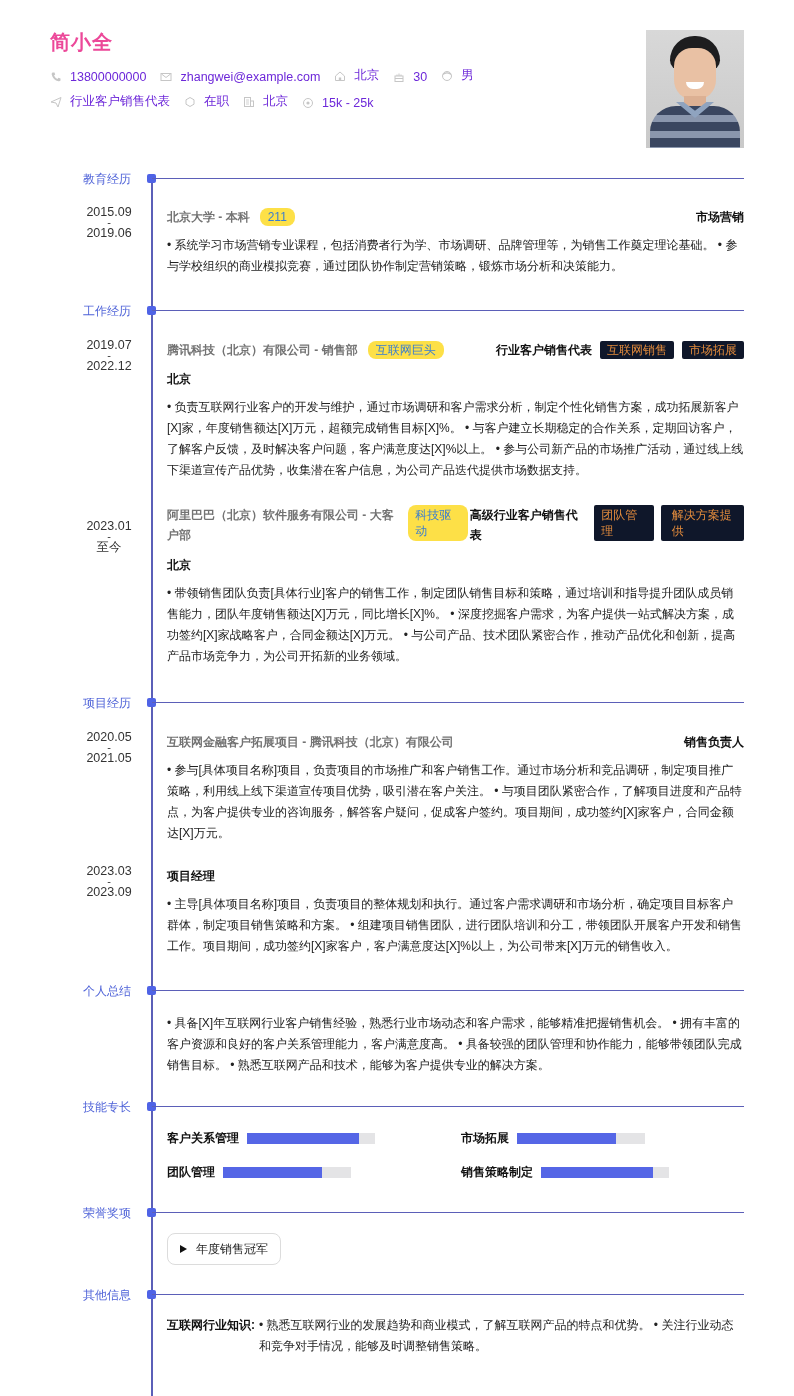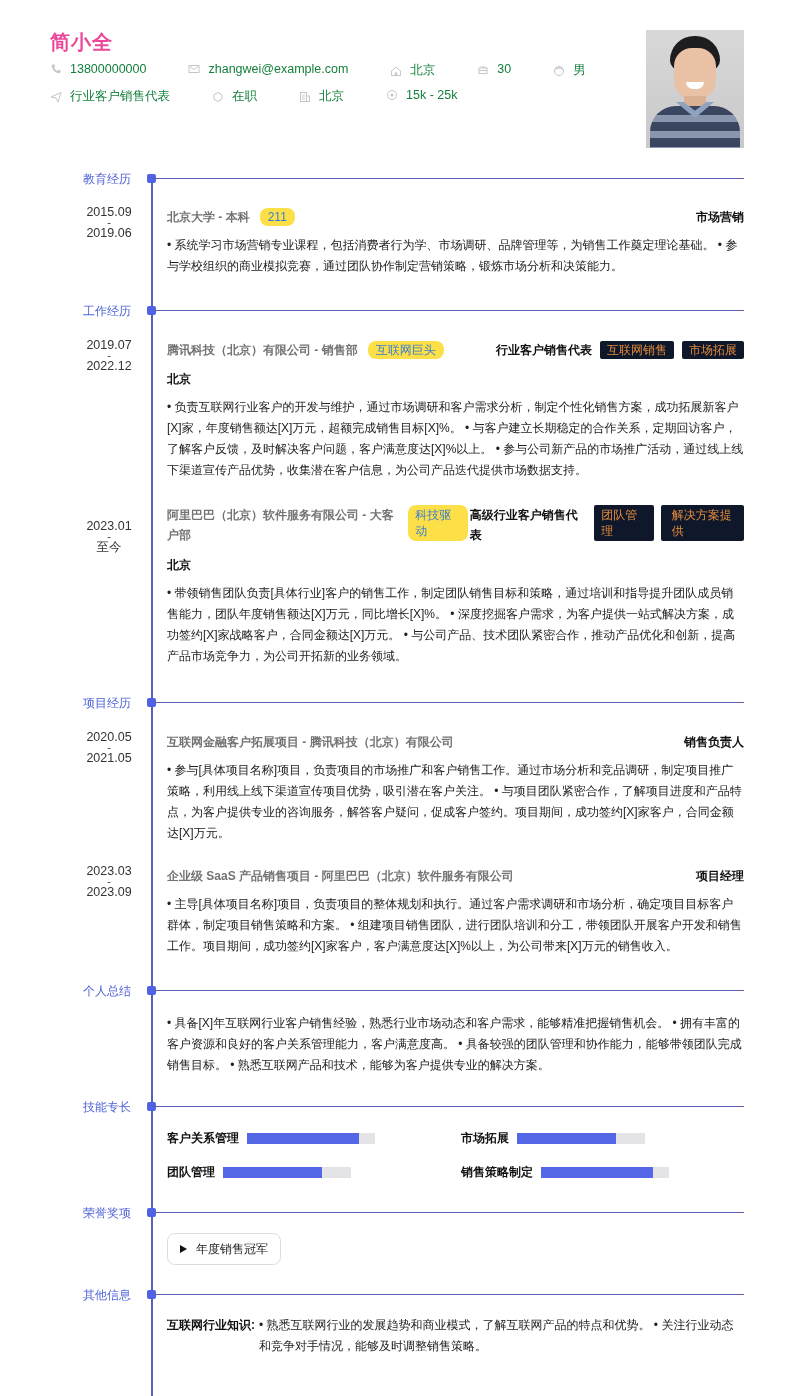--- a/index.html
+++ b/index.html
@@ -7,21 +7,21 @@
   body {
     font-family: "Liberation Sans", "DejaVu Sans", sans-serif;
     color: #1f1f1f;
     font-size: 12px;
     position: relative;
     height: 1396px;
     overflow: hidden;
   }
   .header { position: absolute; left: 50px; top: 28px; width: 600px; }
   .name { font-size: 20px; font-weight: bold; color: #ec4899; letter-spacing: 1px; height: 28px; line-height: 28px; }
-  .info-row { display: flex; align-items: flex-start; height: 22px; margin-top: 6px; font-size: 12.5px; color: #15803d; gap: 28px; }
+  .info-row { display: flex; align-items: flex-end; height: 22px; margin-top: 6px; font-size: 12.5px; color: #6d28d9; }
   .info-row + .info-row { margin-top: 4px; }
   .info-item { display: flex; align-items: center; margin-right: 14px; }
   .info-icon { width: 12px; height: 12px; margin-right: 8px; color: #bdbdbd; display: inline-flex; align-items: center; justify-content: center; }
   .info-icon svg { width: 12px; height: 12px; }
   .avatar {
     position: absolute; left: 646px; top: 30px; width: 98px; height: 118px;
     background: linear-gradient(180deg, #d8d8d8 0%, #cfcfcf 60%, #c9c9c9 100%);
     overflow: hidden;
   }
   .avatar .hair { position: absolute; left: 24px; top: 6px; width: 50px; height: 34px; background: #1d1d1f; border-radius: 25px 25px 10px 10px; }
@@ -245,21 +245,20 @@
   <div class="body-text" style="margin-top:9px;">• 参与[具体项目名称]项目，负责项目的市场推广和客户销售工作。通过市场分析和竞品调研，制定项目推广策略，利用线上线下渠道宣传项目优势，吸引潜在客户关注。 • 与项目团队紧密合作，了解项目进度和产品特点，为客户提供专业的咨询服务，解答客户疑问，促成客户签约。项目期间，成功签约[X]家客户，合同金额达[X]万元。</div>
 </div>
 
 <div class="date" style="top:865px;">
   <span>2023.03</span>
   <span class="dash">-</span>
   <span>2023.09</span>
 </div>
 <div class="entry" style="top:867px;">
   <div class="entry-head" style="height:18px;">
-    <span class="entry-title">企业级 SaaS 产品销售项目 - 阿里巴巴（北京）软件服务有限公司</span>
     <span class="role">项目经理</span>
   </div>
   <div class="body-text" style="margin-top:9px;">• 主导[具体项目名称]项目，负责项目的整体规划和执行。通过客户需求调研和市场分析，确定项目目标客户群体，制定项目销售策略和方案。 • 组建项目销售团队，进行团队培训和分工，带领团队开展客户开发和销售工作。项目期间，成功签约[X]家客户，客户满意度达[X]%以上，为公司带来[X]万元的销售收入。</div>
 </div>
 
 <div class="section-head" style="top:983px;">
   <span class="section-title">个人总结</span>
   <span class="section-dot"></span>
   <span class="section-rule"></span>
 </div>

